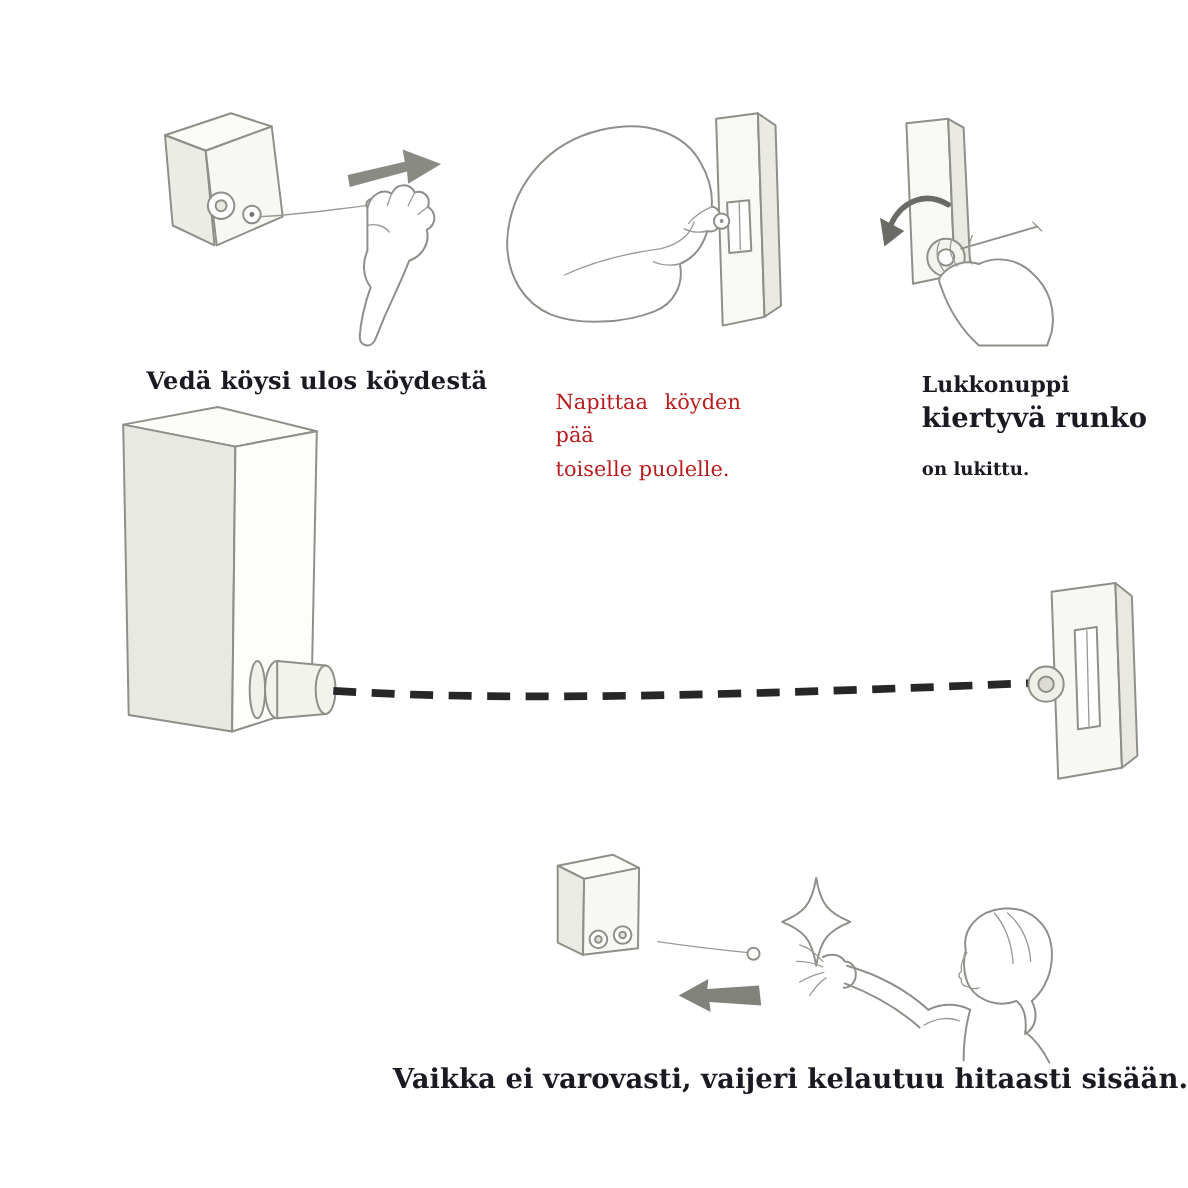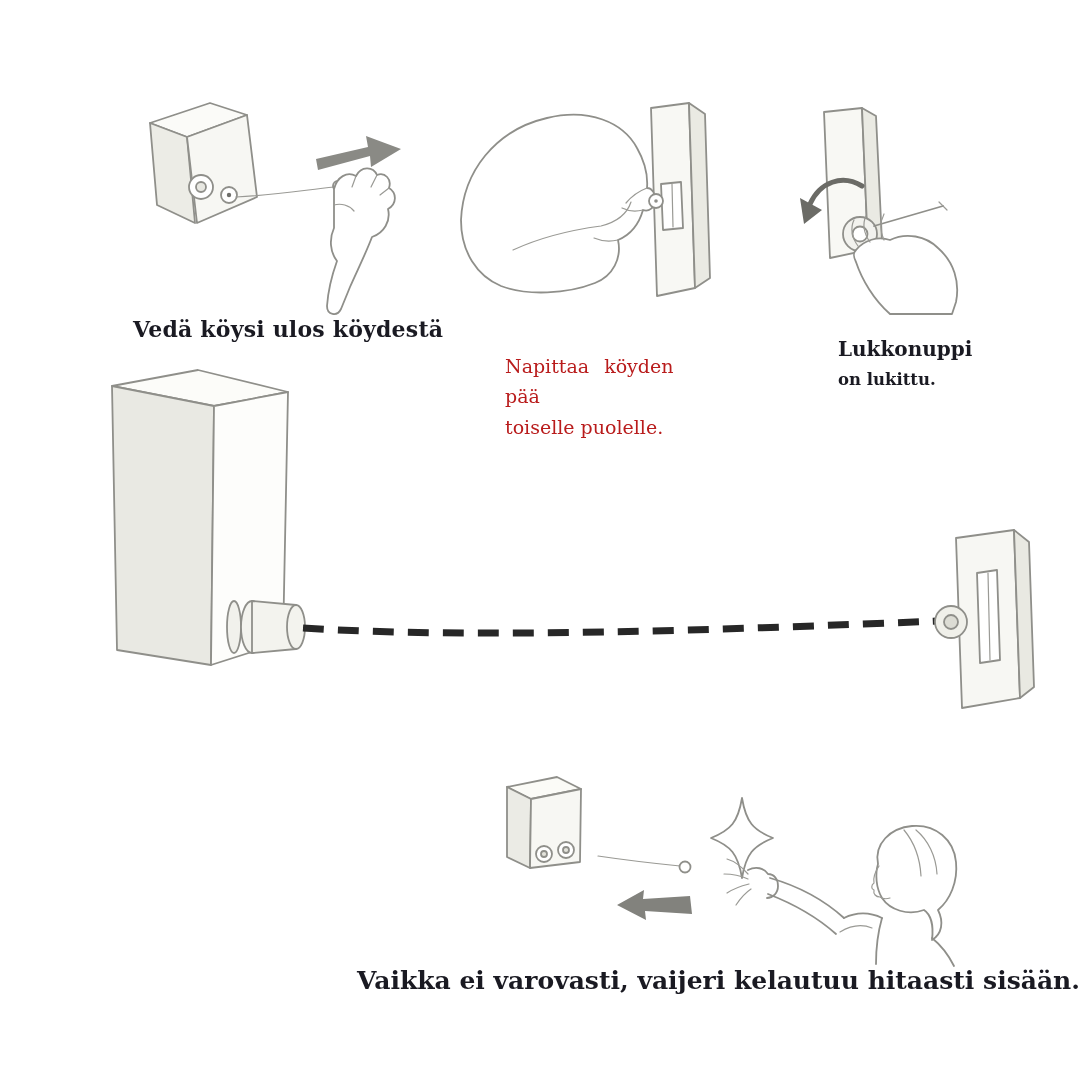--- a/index.html
+++ b/index.html
@@ -10,28 +10,28 @@
     color:#1a1a22;
   }
   .abs { position:absolute; }
   svg { display:block; overflow:visible; }
 
   
   .ln  { fill:none; stroke:#8f8f8a; stroke-width:1.8; stroke-linecap:round; stroke-linejoin:round; }
   .lnt { fill:none; stroke:#9a9a95; stroke-width:1.2; stroke-linecap:round; stroke-linejoin:round; }
   .face{ stroke:#8f8f8a; stroke-width:1.8; stroke-linejoin:round; }
 
-  .cap-step1 { left:133px; top:316px; font-size:22px; font-weight:700; letter-spacing:0.2px; }
+  .cap-step1 { left:133px; top:334px; font-size:22px; font-weight:700; letter-spacing:0.2px; }
   .cap-step2 { left:505px; top:351px; width:215px; font-size:19px; font-weight:500; color:#b91c1c; line-height:1.6; }
   .cap-step2 .l1 { display:block; word-spacing:9px; }
   .cap-step2 .l2 { display:block; }
   .cap-step3 { left:838px; top:337px; }
   .cap-step3 .l1 { display:block; font-size:20px; font-weight:700; }
   .cap-step3 .l2 { display:block; font-size:25px; font-weight:700; margin-top:4px; }
-  .cap-step3 .l3 { display:block; font-size:16.5px; font-weight:700; margin-top:9px; }
+  .cap-step3 .l3 { display:block; font-size:16.5px; font-weight:700; margin-top:23px; }
   .cap-bottom { left:0; top:966px; width:1080px; text-align:right; font-size:25px; font-weight:700; }
 </style>
 </head>
 <body>
 
 <div class="page">
 
   <svg class="abs" style="left:135px;top:95px" width="300" height="235" viewBox="0 0 300 235">
     <g>
       <polygon class="face" fill="#fbfbf8" points="15,28 75,8 112,20 52,42"></polygon>
@@ -95,20 +95,21 @@
     </g>
   </svg>
 
   <div class="abs cap-step1">Vedä köysi ulos köydestä</div>
   <div class="abs cap-step2">
     <span class="l1">Napittaa köyden pää</span>
     <span class="l2">toiselle puolelle.</span>
   </div>
   <div class="abs cap-step3">
     <span class="l1">Lukkonuppi</span>
+    <span class="l2">kiertyvä runko</span>
     <span class="l3">on lukittu.</span>
   </div>
 
   <svg class="abs" style="left:0;top:360px" width="1080" height="370" viewBox="0 0 1080 370">
     <g>
       <polygon class="face" fill="#fcfcf9" points="112,26 198,10 288,32 214,46"></polygon>
       <polygon class="face" fill="#e9e9e3" points="112,26 214,46 211,305 117,290"></polygon>
       <polygon class="face" fill="#fdfdfb" points="214,46 288,32 283,282 211,305"></polygon>
     </g>
     <g>

